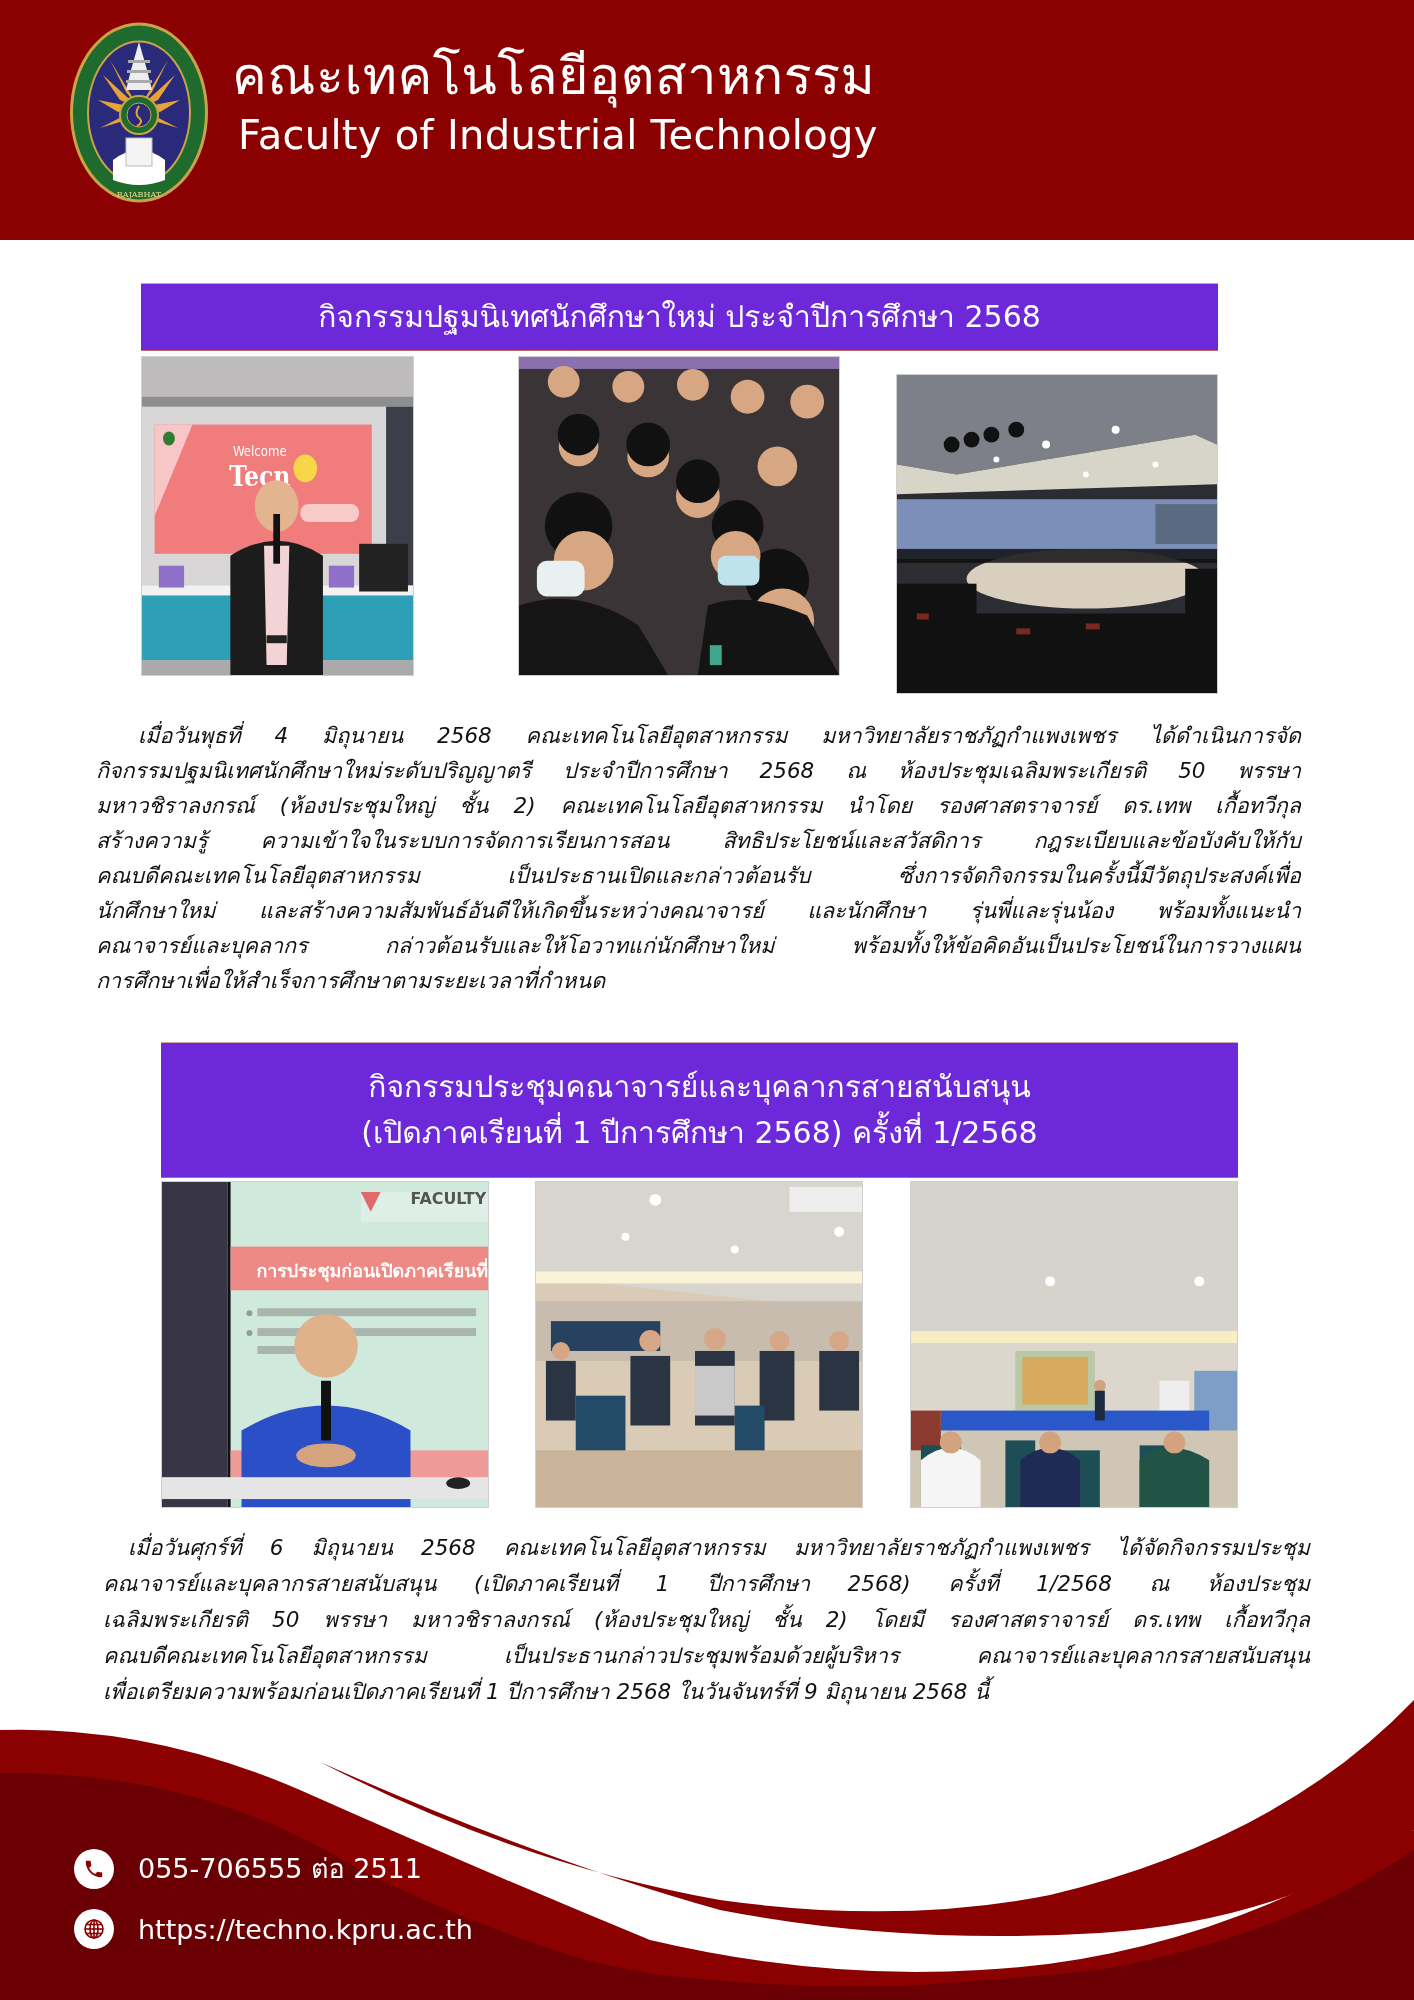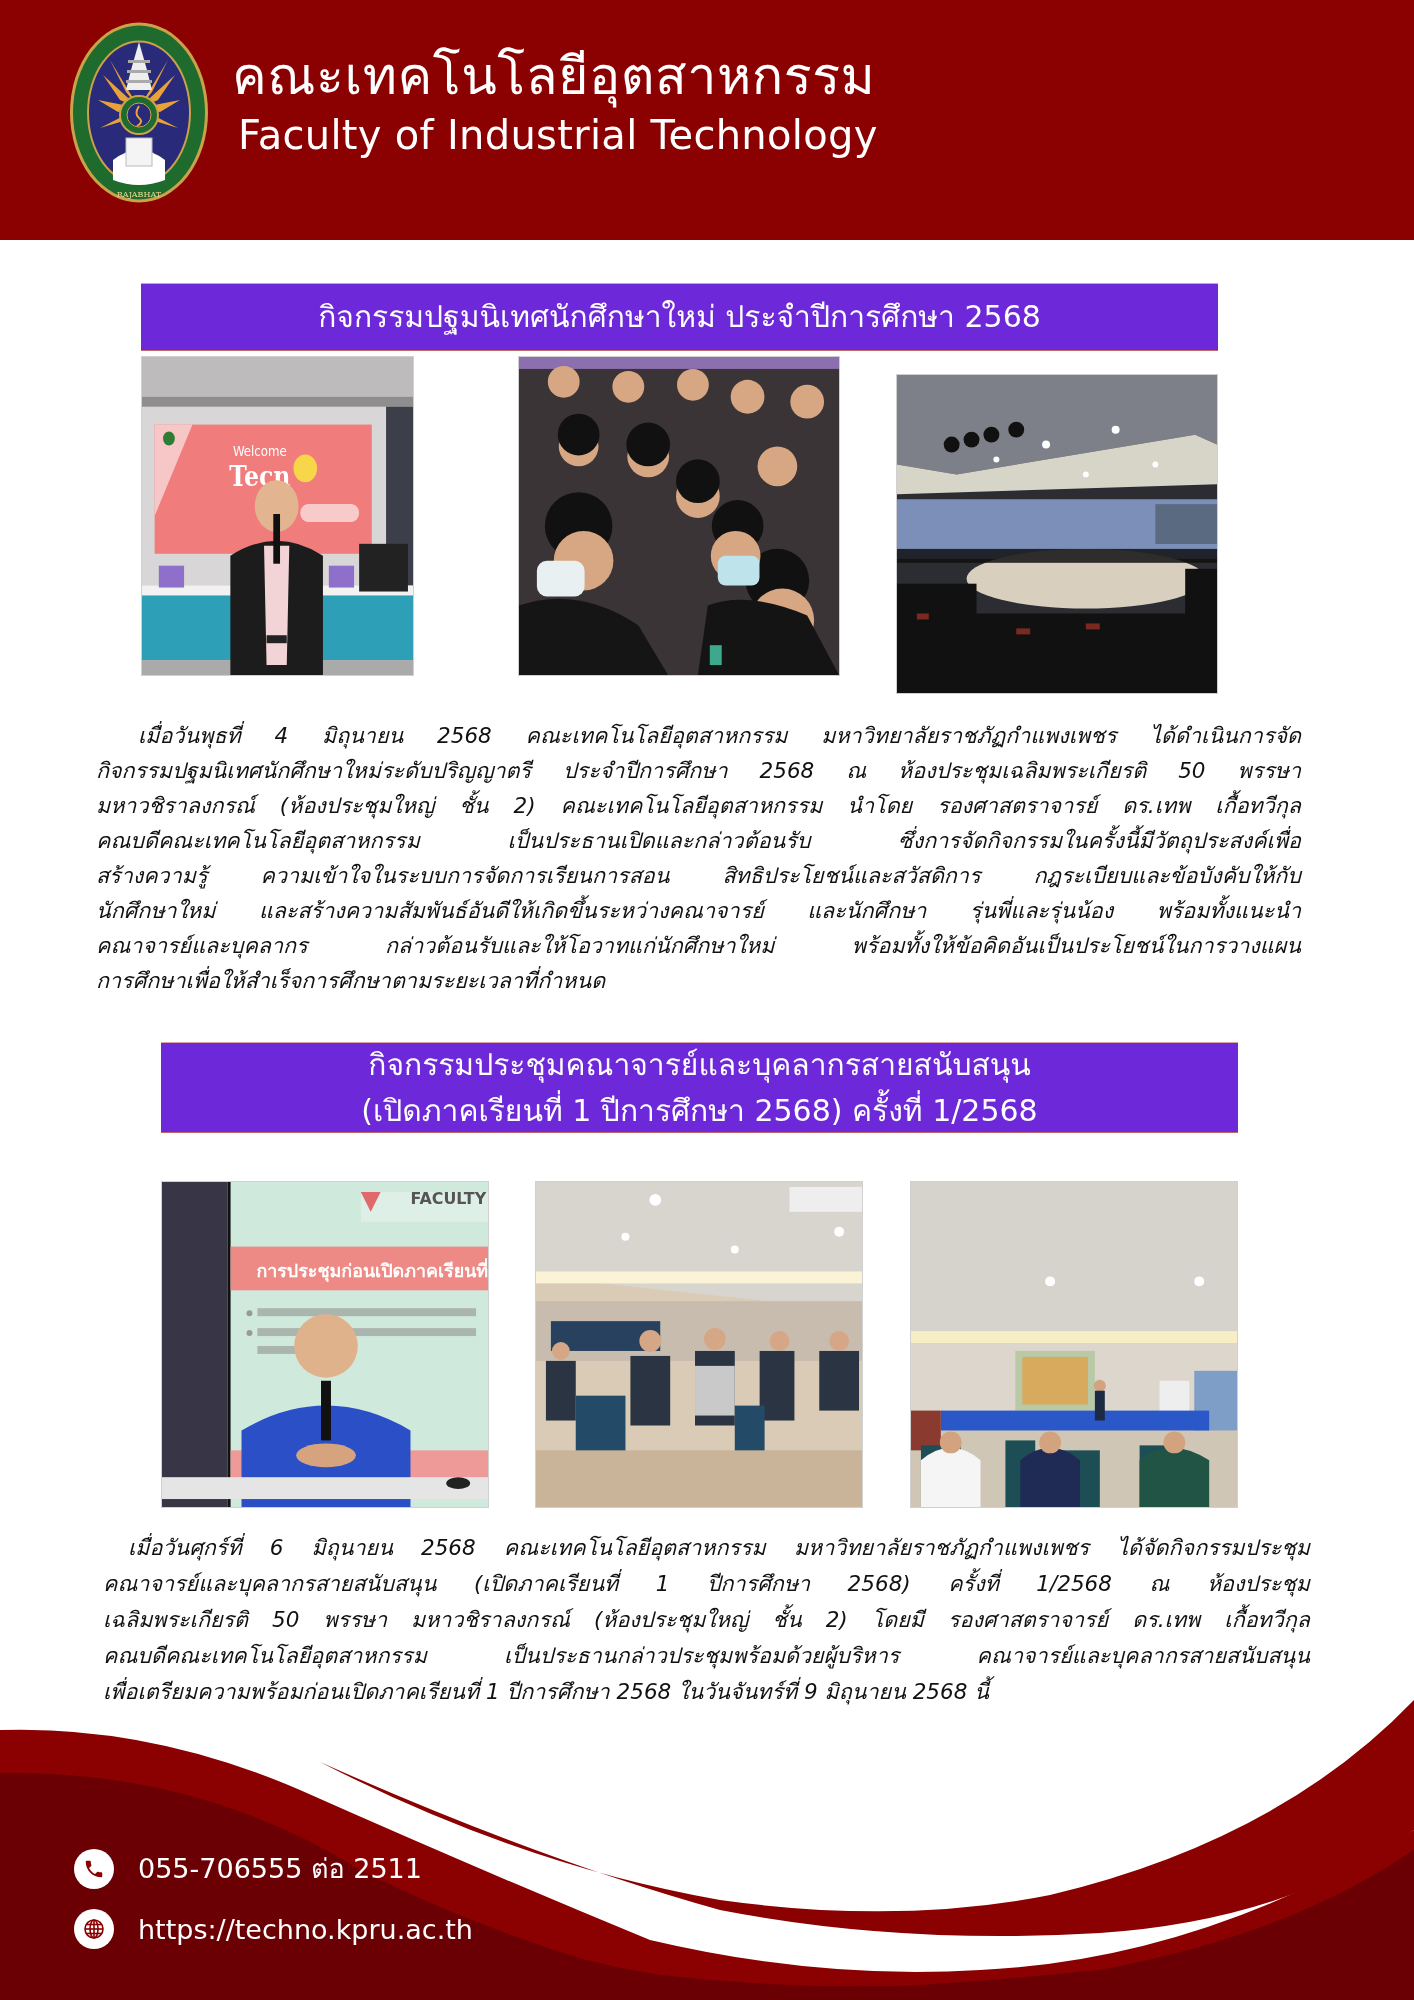--- a/index.html
+++ b/index.html
@@ -7,21 +7,21 @@
   body { position: relative; font-family: "DejaVu Sans", "Liberation Sans", sans-serif; color: #111; }
 
   .header { position: absolute; left: 0; top: 0; width: 1414px; height: 240px; background: #8b0000; }
   .logo { position: absolute; left: 68px; top: 20px; width: 142px; height: 185px; }
   .title-th { position: absolute; left: 232px; top: 48px; font-size: 52px; color: #fff; line-height: 1.1; font-family: "DejaVu Sans", sans-serif; letter-spacing: 0.5px; }
   .title-en { position: absolute; left: 238px; top: 113px; font-size: 40px; color: #fff; line-height: 1.1; font-family: "DejaVu Sans", sans-serif; letter-spacing: 0.3px; }
 
   .sec-bar { position: absolute; background: #6d28d9; color: #fff; text-align: center; border-top: 1px solid #d9a3a3; border-bottom: 1px solid #c06666; display: flex; flex-direction: column; justify-content: center; align-items: center; }
   .sec-bar span { display: block; font-size: 30px; line-height: 46px; font-family: "DejaVu Sans", sans-serif; }
   .bar1 { left: 141px; top: 283px; width: 1077px; height: 68px; }
-  .bar2 { left: 161px; top: 1042px; width: 1077px; height: 91px; }
+  .bar2 { left: 161px; top: 1042px; width: 1077px; height: 136px; }
 
   .photo { position: absolute; overflow: hidden; border: 1px solid #d0d0d0; }
   .photo svg { display: block; width: 100%; height: 100%; }
 
   .para { position: absolute; font-size: 21.5px; line-height: 35px; color: #111; }
   .para .ln { display: block; text-align: justify; text-align-last: justify; white-space: nowrap; height: 35px; font-style: italic; }
   .para .ln.last { text-align-last: left; }
   .para .ln.indent { padding-left: 42px; }
   .p1 { left: 96px; top: 718px; width: 1205px; }
   .p2 { left: 103px; top: 1530px; width: 1207px; }
@@ -170,22 +170,22 @@
         <rect x="120" y="255" width="14" height="6"></rect>
         <rect x="190" y="250" width="14" height="6"></rect>
       </g>
   </svg>
 </div>
 
 <div class="para p1">
   <span class="ln indent">เมื่อวันพุธที่ 4 มิถุนายน 2568 คณะเทคโนโลยีอุตสาหกรรม มหาวิทยาลัยราชภัฏกำแพงเพชร ได้ดำเนินการจัด</span>
   <span class="ln">กิจกรรมปฐมนิเทศนักศึกษาใหม่ระดับปริญญาตรี ประจำปีการศึกษา 2568 ณ ห้องประชุมเฉลิมพระเกียรติ 50 พรรษา</span>
   <span class="ln">มหาวชิราลงกรณ์ (ห้องประชุมใหญ่ ชั้น 2) คณะเทคโนโลยีอุตสาหกรรม นำโดย รองศาสตราจารย์ ดร.เทพ เกื้อทวีกุล</span>
+  <span class="ln">สร้างความรู้ ความเข้าใจในระบบการจัดการเรียนการสอน สิทธิประโยชน์และสวัสดิการ กฎระเบียบและข้อบังคับให้กับ</span>
   <span class="ln">คณบดีคณะเทคโนโลยีอุตสาหกรรม  เป็นประธานเปิดและกล่าวต้อนรับ  ซึ่งการจัดกิจกรรมในครั้งนี้มีวัตถุประสงค์เพื่อ</span>
-  <span class="ln">สร้างความรู้ ความเข้าใจในระบบการจัดการเรียนการสอน สิทธิประโยชน์และสวัสดิการ กฎระเบียบและข้อบังคับให้กับ</span>
   <span class="ln">นักศึกษาใหม่ และสร้างความสัมพันธ์อันดีให้เกิดขึ้นระหว่างคณาจารย์ และนักศึกษา รุ่นพี่และรุ่นน้อง พร้อมทั้งแนะนำ</span>
   <span class="ln">คณาจารย์และบุคลากร กล่าวต้อนรับและให้โอวาทแก่นักศึกษาใหม่ พร้อมทั้งให้ข้อคิดอันเป็นประโยชน์ในการวางแผน</span>
   <span class="ln last">การศึกษาเพื่อให้สำเร็จการศึกษาตามระยะเวลาที่กำหนด</span>
 </div>
 
 <div class="sec-bar bar2">
   <span>กิจกรรมประชุมคณาจารย์และบุคลากรสายสนับสนุน</span>
   <span>(เปิดภาคเรียนที่ 1 ปีการศึกษา 2568) ครั้งที่ 1/2568</span>
 </div>
 

